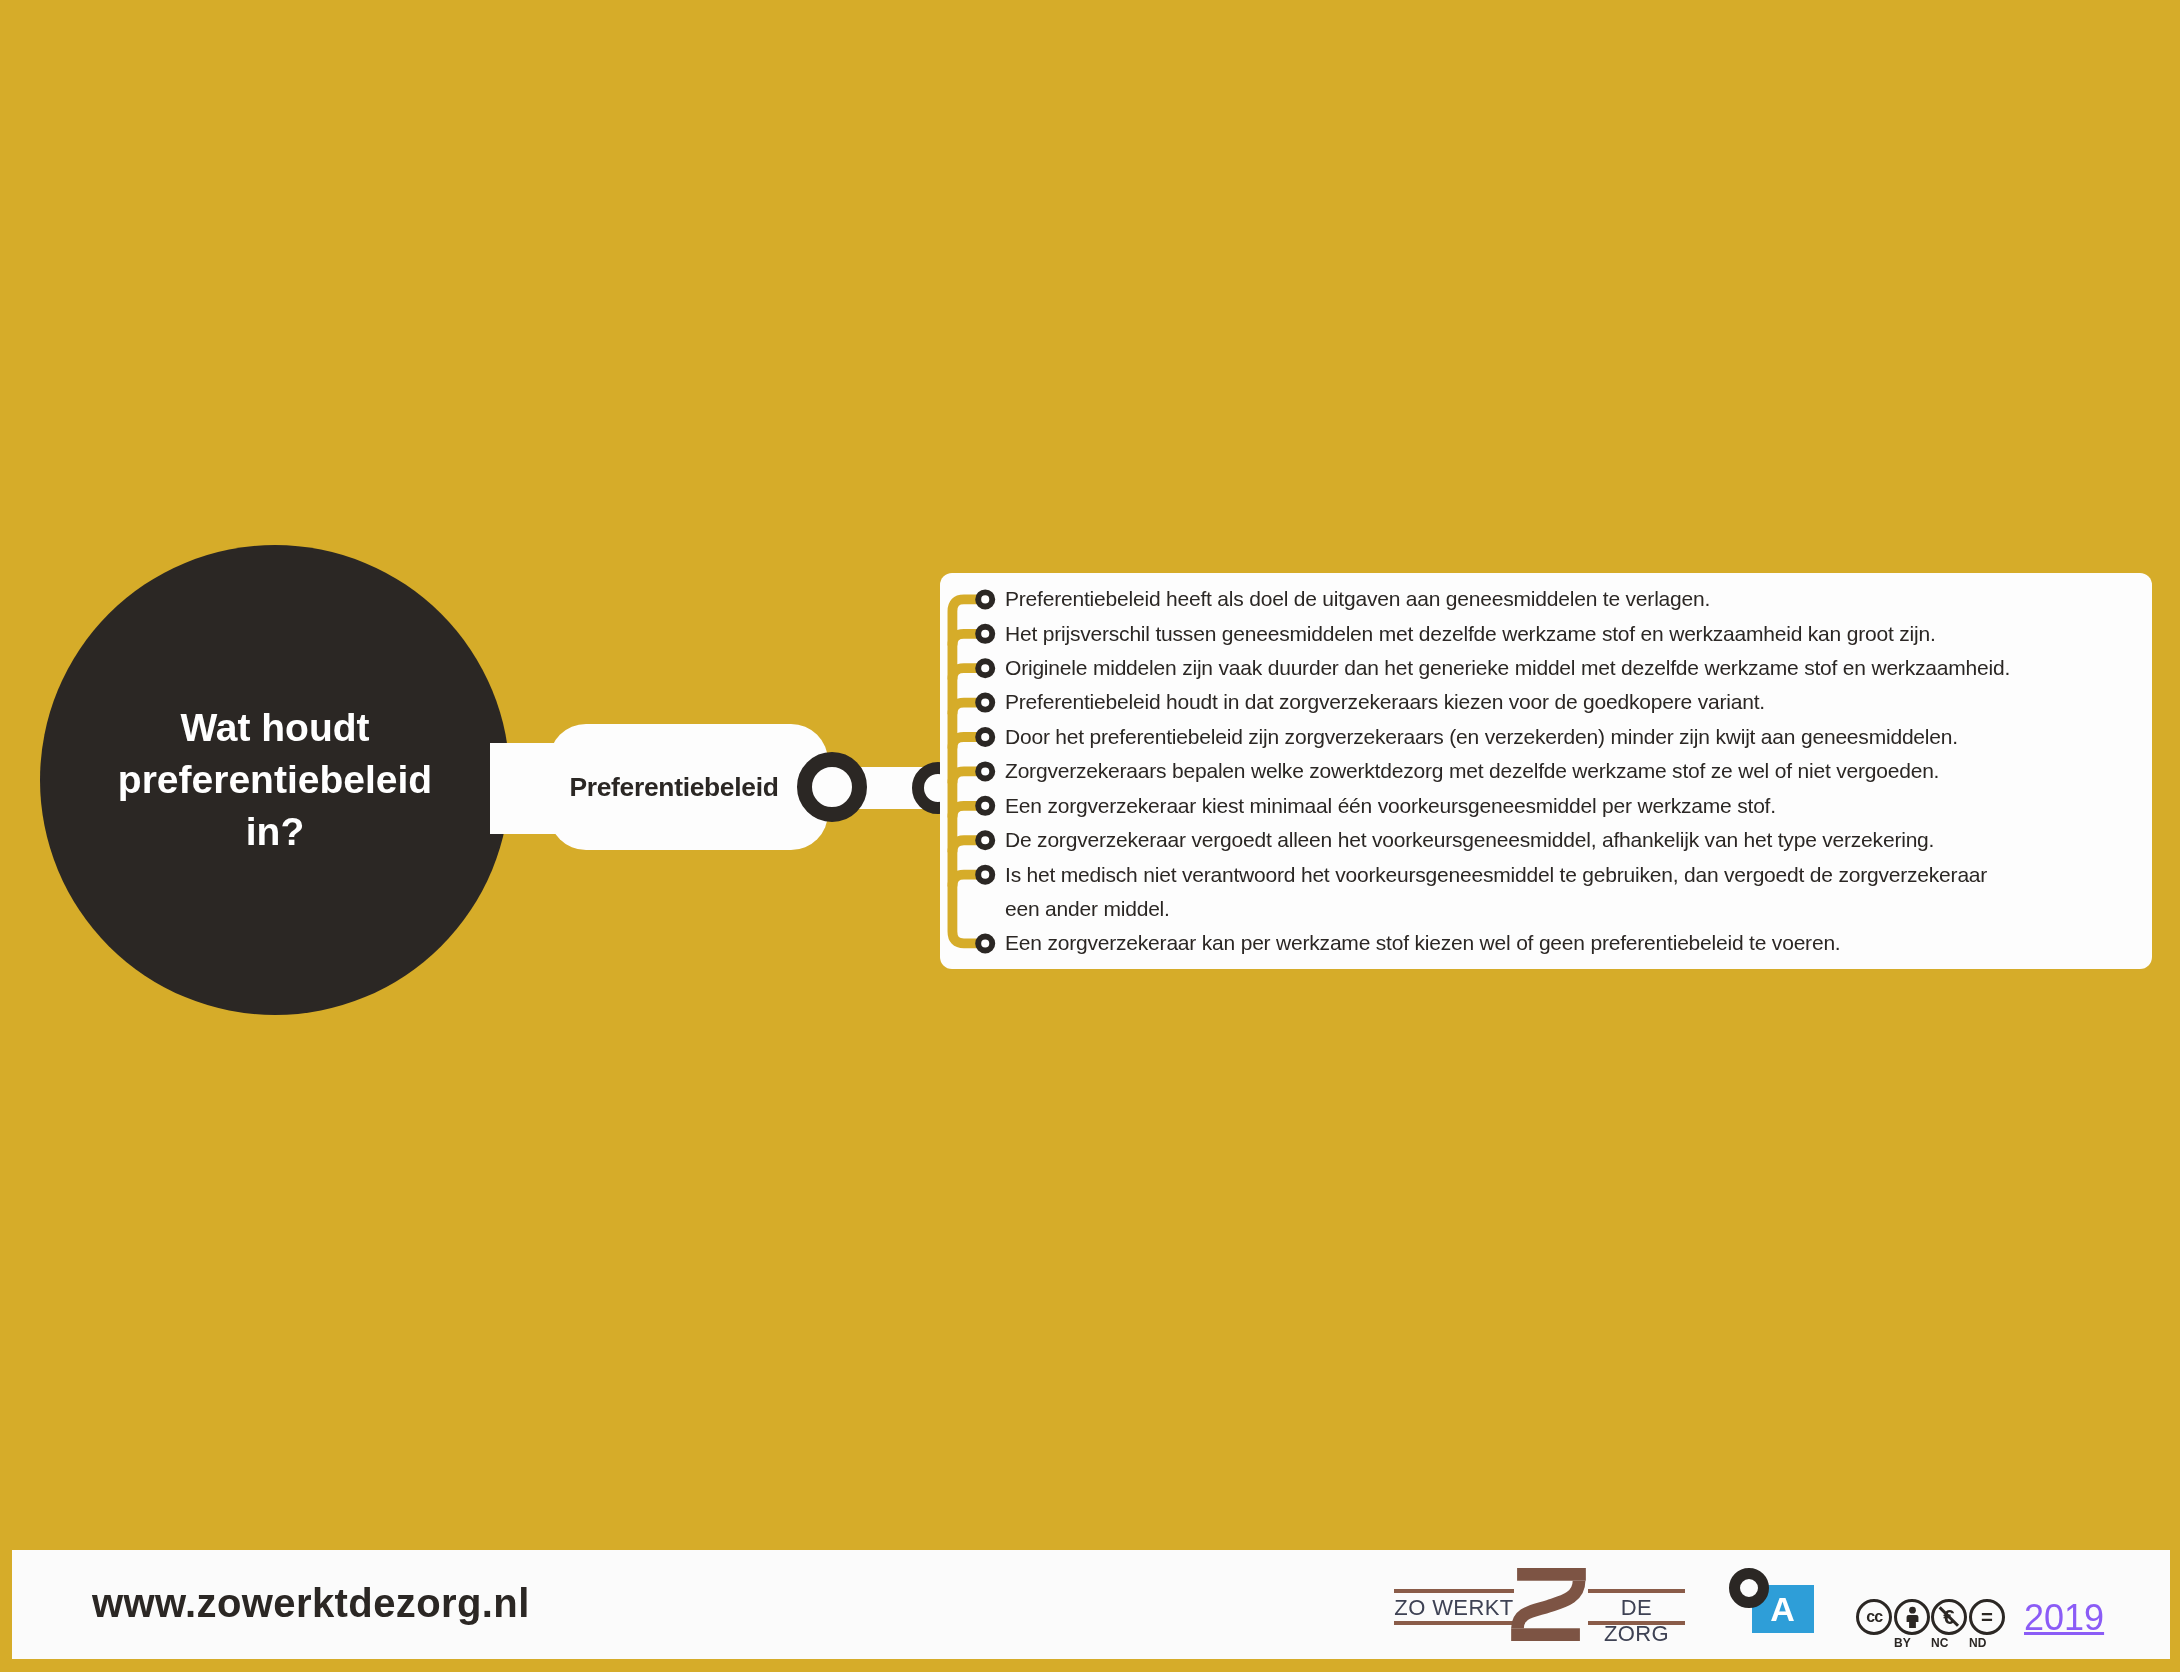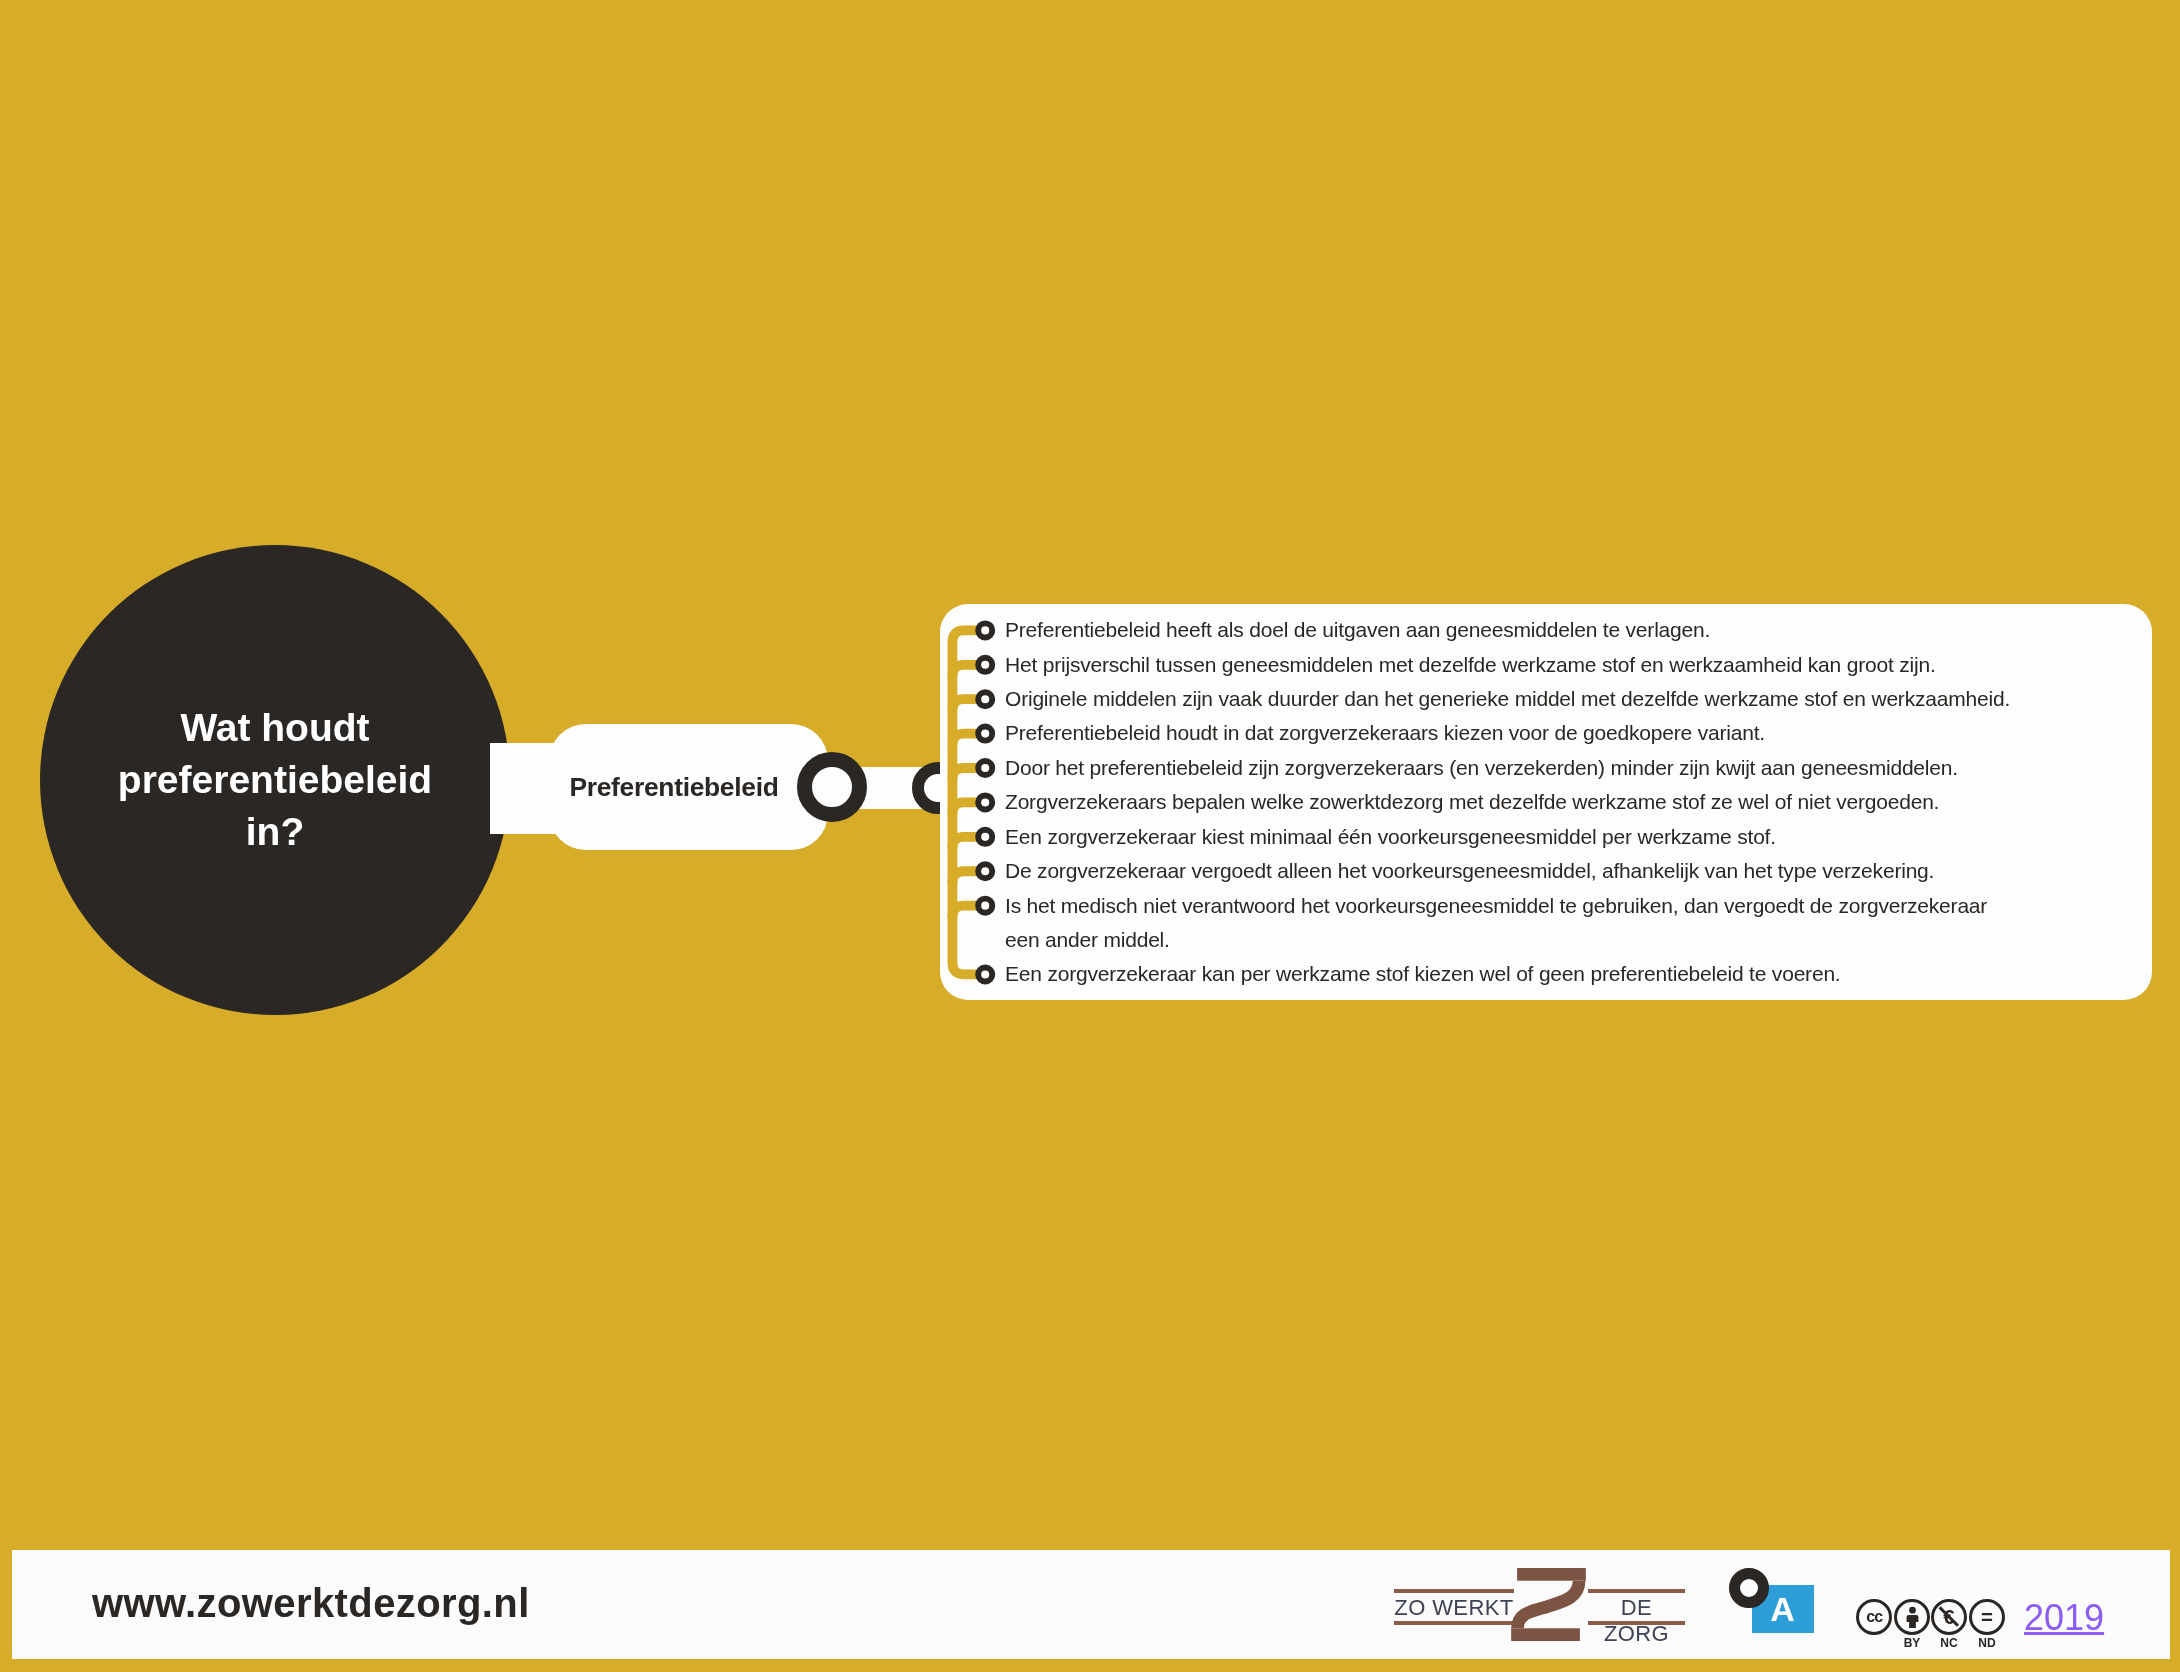--- a/index.html
+++ b/index.html
@@ -57,24 +57,24 @@
   }
   .topic-label span {
     font-size: 26.4px;
     font-weight: bold;
     letter-spacing: -0.3px;
   }
 
   
   .facts-panel {
     position: absolute;
-    left: 940px; top: 604px;
+    left: 940px; top: 573px;
     width: 1212px; height: 396px;
     background: #fdfdfd;
-    border-radius: 28px;
+    border-radius: 12px;
   }
   .facts-connector { position: absolute; left: 0; top: 0; }
   .fact-item {
     position: absolute;
     left: 65px;
     font-size: 21px;
     line-height: 34px;
     letter-spacing: -0.2px;
     white-space: pre;
     color: #2b2724;
@@ -154,21 +154,21 @@
   .nc-euro { font-size: 20.4px; font-weight: bold; }
   .nc-slash {
     position: absolute; left: 1.7px; top: 13.2px;
     width: 25.6px; height: 2.6px;
     background: #2b2724;
     transform: rotate(45deg);
   }
   .cc-term {
     position: absolute; top: 86px;
     width: 36px;
-    text-align: center;
+    text-align: left;
     font-size: 12px;
     font-weight: bold;
     color: #2b2724;
   }
   .term-0 { left: 42px; }
   .term-1 { left: 79px; }
   .term-2 { left: 117px; }
 
   .year-label {
     position: absolute; left: 2012px; top: 47px;

